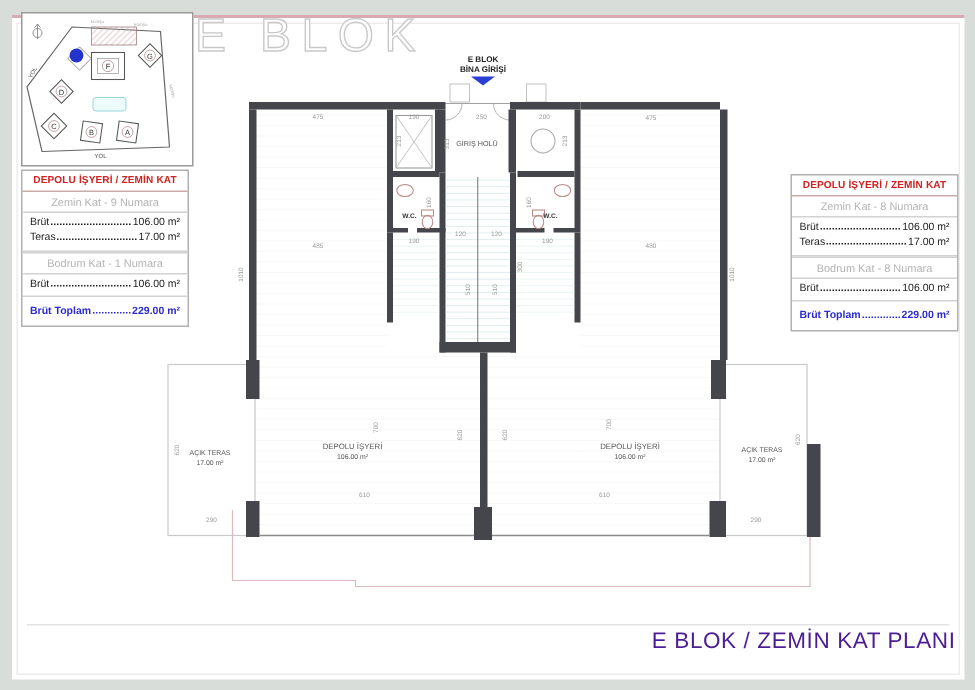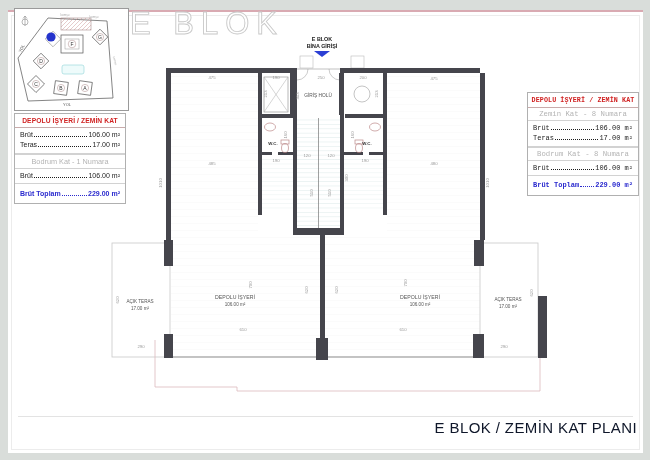--- a/index.html
+++ b/index.html
@@ -48,21 +48,21 @@
   .panel .floor.mid{border-top:1px solid #d2d2d2;}
   .panel .rows{padding:2px 5px 2px;border-bottom:1px solid #d2d2d2;}
   .panel .row{display:flex;align-items:baseline;line-height:1.5;}
   .dots{flex:1;border-bottom:1px dotted currentColor;margin:0 1px 1.5px;min-width:6px;}
   .panel .total{
     display:flex;align-items:baseline;color:#2a2ace;font-weight:bold;
     margin:5px 5px 1px;line-height:1.4;
   }
   .titleblock{
     position:absolute;right:13px;top:419px;z-index:6;
-    font-size:15px;color:#0f172a;letter-spacing:0.4px;padding-left:36px;
+    font-size:15px;color:#4c1d95;letter-spacing:0.4px;padding-left:36px;
   }
 </style>
 </head>
 <body>
 
 <div class="page">
   <div class="frame"></div>
   <div class="titleline"></div>
 </div>
 
@@ -131,20 +131,21 @@
 
     <g stroke="#888" stroke-width="0.6" fill="none">
       <circle cx="10" cy="13" r="3"></circle>
       <path d="M10,17 L10,7 M8,9.5 L10,7 L12,9.5"></path>
     </g>
   </svg>
 </div>
 
 <div class="panel" style="left:14px;top:113px;">
   <div class="hdr">DEPOLU İŞYERİ / ZEMİN KAT</div>
+  <div class="floor">Zemin Kat - 9 Numara</div>
   <div class="rows">
     <div class="row">
       <span>Brüt</span>
       <span class="dots"></span>
       <span>106.00 m²</span>
     </div>
     <div class="row">
       <span>Teras</span>
       <span class="dots"></span>
       <span>17.00 m²</span>
@@ -158,21 +159,21 @@
       <span>106.00 m²</span>
     </div>
   </div>
   <div class="total">
     <span>Brüt Toplam</span>
     <span class="dots"></span>
     <span>229.00 m²</span>
   </div>
 </div>
 
-<div class="panel" style="left:527px;top:92px;font-family:Liberation Mono, monospace;">
+<div class="panel" style="left:527px;top:116px;">
   <div class="hdr">DEPOLU İŞYERİ / ZEMİN KAT</div>
   <div class="floor">Zemin Kat - 8 Numara</div>
   <div class="rows">
     <div class="row">
       <span>Brüt</span>
       <span class="dots"></span>
       <span>106.00 m²</span>
     </div>
     <div class="row">
       <span>Teras</span>

